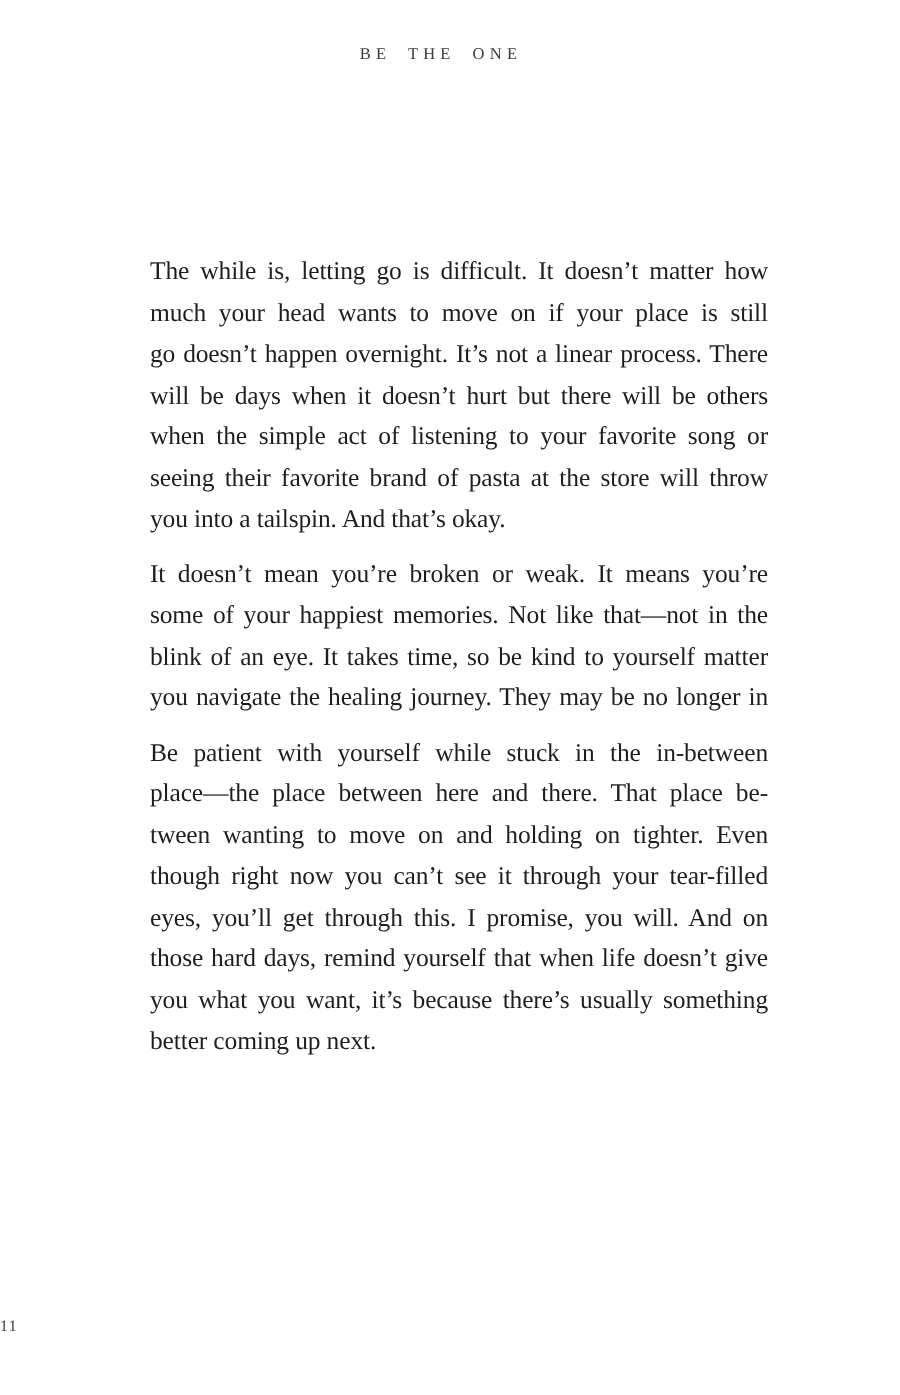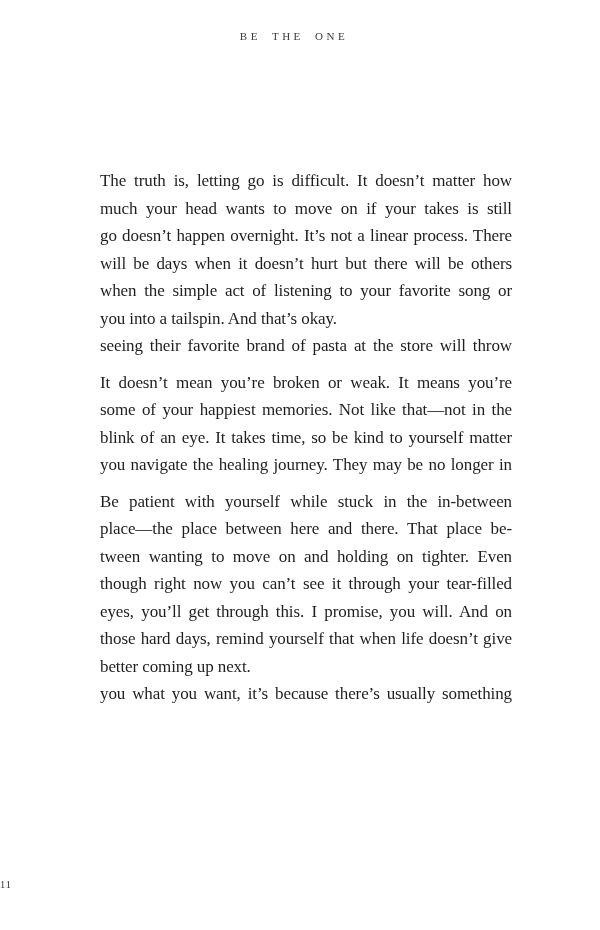--- a/index.html
+++ b/index.html
@@ -60,40 +60,40 @@
   }
 </style>
 </head>
 <body>
 
 <div class="page">
   <div class="running-head">BE THE ONE</div>
 
   <div class="page-body">
       <div class="paragraph">
-        <div class="line">The truth is, letting go is difficult. It doesn’t matter how</div>
-        <div class="line">much your head wants to move on if your takes is still</div>
+        <div class="line">The while is, letting go is difficult. It doesn’t matter how</div>
+        <div class="line">much your head wants to move on if your place is still</div>
         <div class="line">go doesn’t happen overnight. It’s not a linear process. There</div>
         <div class="line">will be days when it doesn’t hurt but there will be others</div>
         <div class="line">when the simple act of listening to your favorite song or</div>
+        <div class="line">seeing their favorite brand of pasta at the store will throw</div>
         <div class="line last">you into a tailspin. And that’s okay.</div>
-        <div class="line">seeing their favorite brand of pasta at the store will throw</div>
       </div>
       <div class="paragraph">
         <div class="line">It doesn’t mean you’re broken or weak. It means you’re</div>
         <div class="line">some of your happiest memories. Not like that—not in the</div>
         <div class="line">blink of an eye. It takes time, so be kind to yourself matter</div>
         <div class="line">you navigate the healing journey. They may be no longer in</div>
       </div>
       <div class="paragraph">
         <div class="line">Be patient with yourself while stuck in the in-between</div>
         <div class="line">place—the place between here and there. That place be-</div>
         <div class="line">tween wanting to move on and holding on tighter. Even</div>
         <div class="line">though right now you can’t see it through your tear-filled</div>
         <div class="line">eyes, you’ll get through this. I promise, you will. And on</div>
         <div class="line">those hard days, remind yourself that when life doesn’t give</div>
+        <div class="line">you what you want, it’s because there’s usually something</div>
         <div class="line last">better coming up next.</div>
-        <div class="line">you what you want, it’s because there’s usually something</div>
       </div>
     </div>
 
   <div class="page-number">11</div>
 </div>
 
 </body></html>

